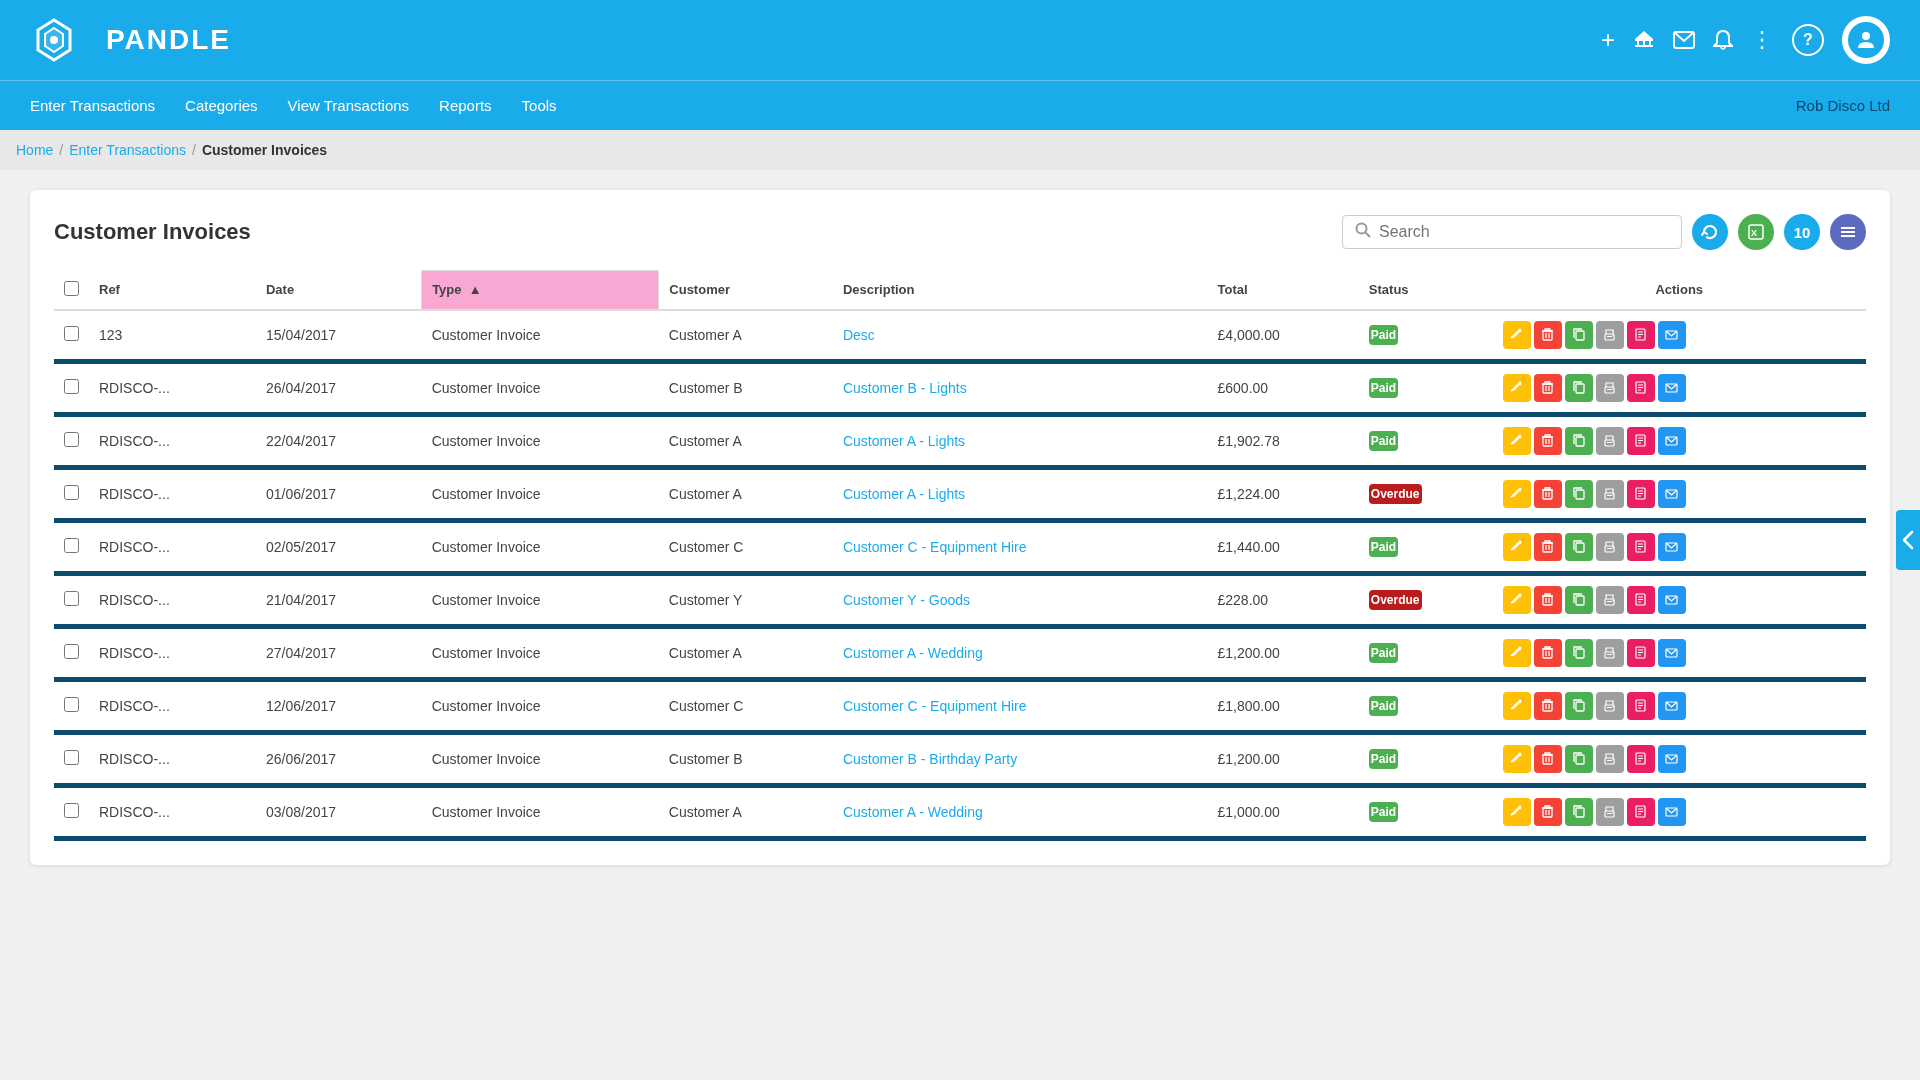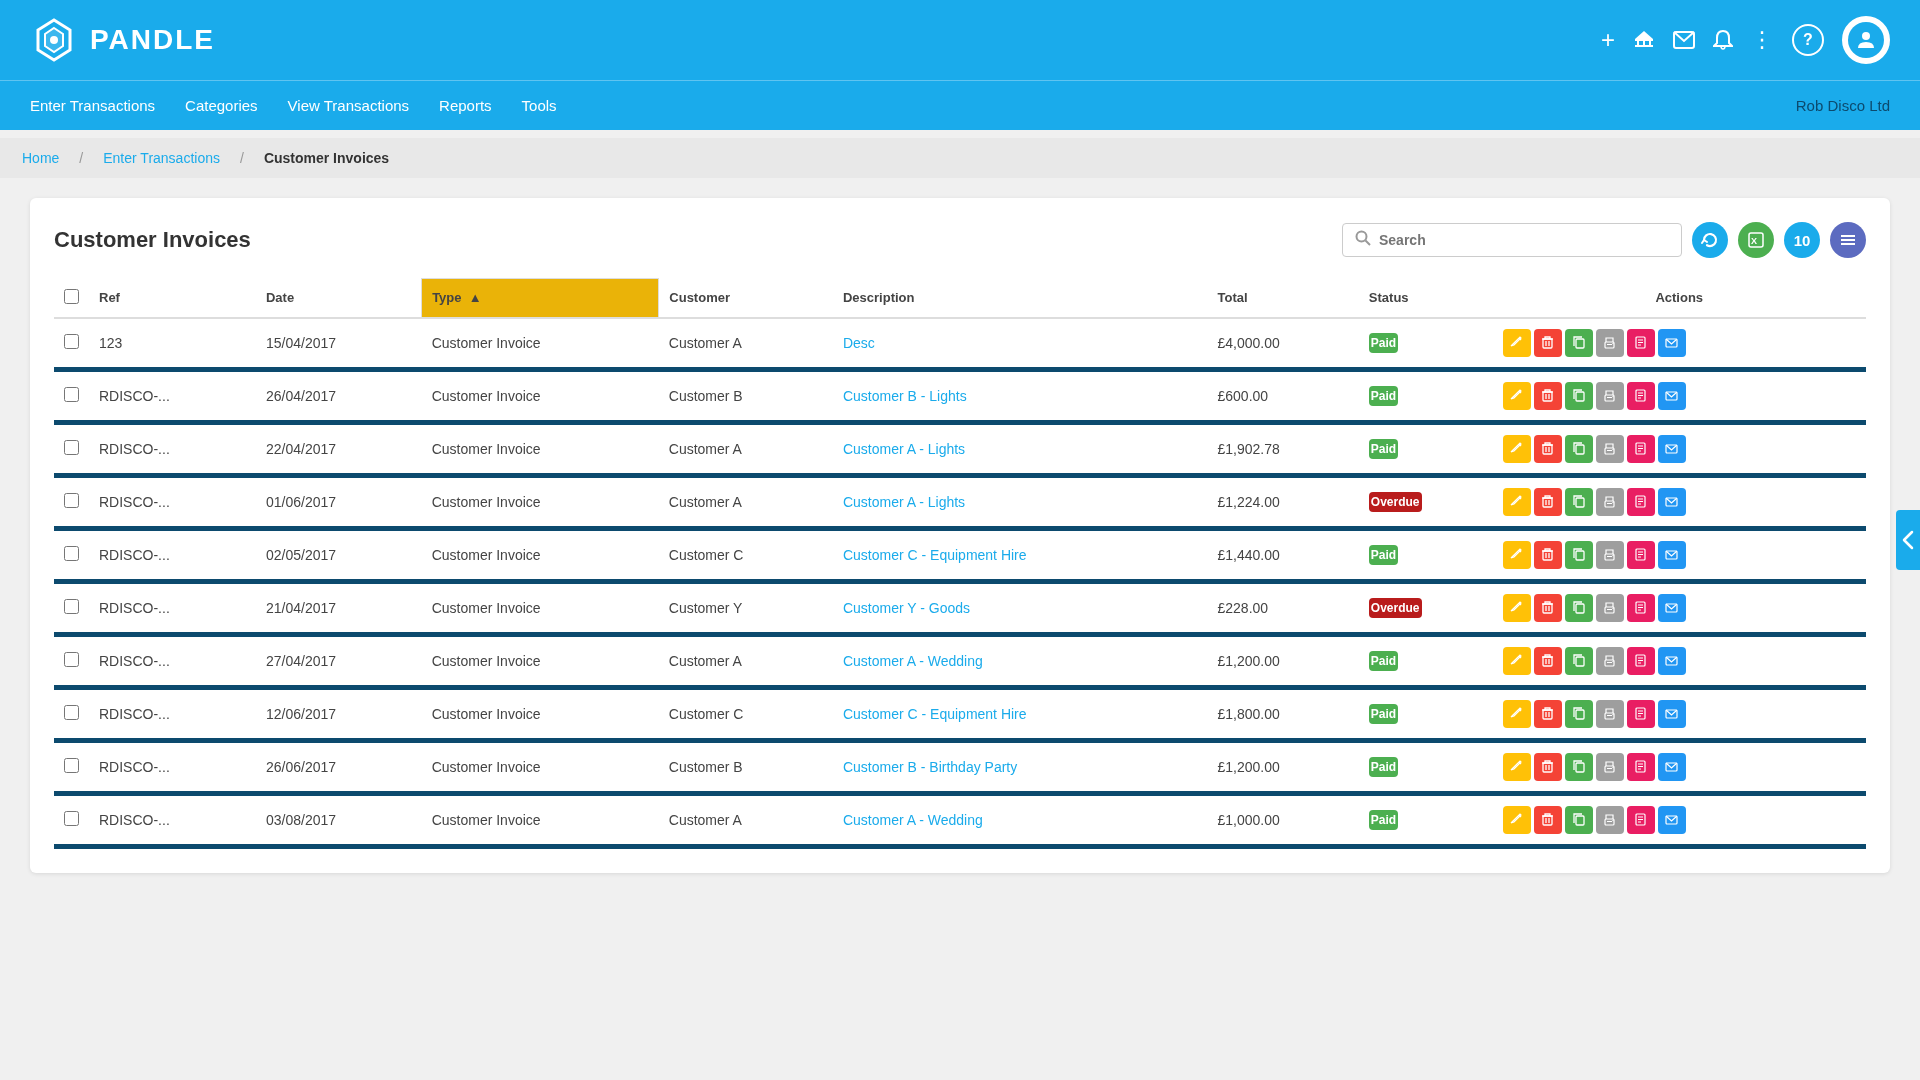--- a/index.html
+++ b/index.html
@@ -10,21 +10,21 @@
       background: #1aabeb;
       padding: 0 30px;
       display: flex;
       align-items: center;
       justify-content: space-between;
       height: 80px;
     }
     .logo-area {
       display: flex;
       align-items: center;
-      gap: 12px;
+      gap: 28px;
       text-align: right;
     }
     .logo-icon {
       width: 48px;
       height: 48px;
     }
     .logo-text {
       color: white;
       font-size: 28px;
       font-weight: bold;
@@ -88,27 +88,26 @@
       padding: 4px 0;
     }
     .nav-company {
       color: #0c4a6e;
       font-size: 15px;
     }
 
     
     .breadcrumb {
       background: #e8e8e8;
-      padding: 12px 22px;
+      padding: 12px 16px;
       font-size: 14px;
       color: #666;
       display: flex;
       align-items: center;
-      gap: 20px;
-      margin-top: 8px;
+      gap: 6px;
     }
     .breadcrumb a { color: #1aabeb; text-decoration: none; cursor: pointer; }
     .breadcrumb .separator { color: #999; }
     .breadcrumb .current { color: #333; font-weight: 600; }
 
     
     .main-content {
       padding: 20px 30px;
     }
     .card {
@@ -141,24 +140,23 @@
       border: 1px solid #ccc;
       border-radius: 4px;
       padding: 6px 12px;
       gap: 8px;
       width: 340px;
     }
     .search-icon { color: #999; font-size: 16px; }
     .search-input {
       border: none;
       outline: none;
-      font-size: 14px;
+      font-size: 16px;
       width: 100%;
       color: #c2410c;
-      font-weight: bold;
     }
     .icon-btn-circle {
       width: 36px;
       height: 36px;
       border-radius: 50%;
       border: none;
       cursor: pointer;
       display: flex;
       align-items: center;
       justify-content: center;
@@ -181,21 +179,21 @@
       border-bottom: 2px solid #ddd;
     }
     thead th {
       padding: 10px 10px;
       text-align: left;
       color: #444;
       font-weight: 700;
       font-size: 13px;
     }
     thead th.sortable {
-      background: #eab308;
+      background: #f9a8d4;
       border: 1px solid #ddd;
     }
     tbody tr {
       border-bottom: 5px solid #0c4a6e;
     }
     tbody td {
       padding: 10px 10px;
       color: #444;
       font-size: 14px;
     }

